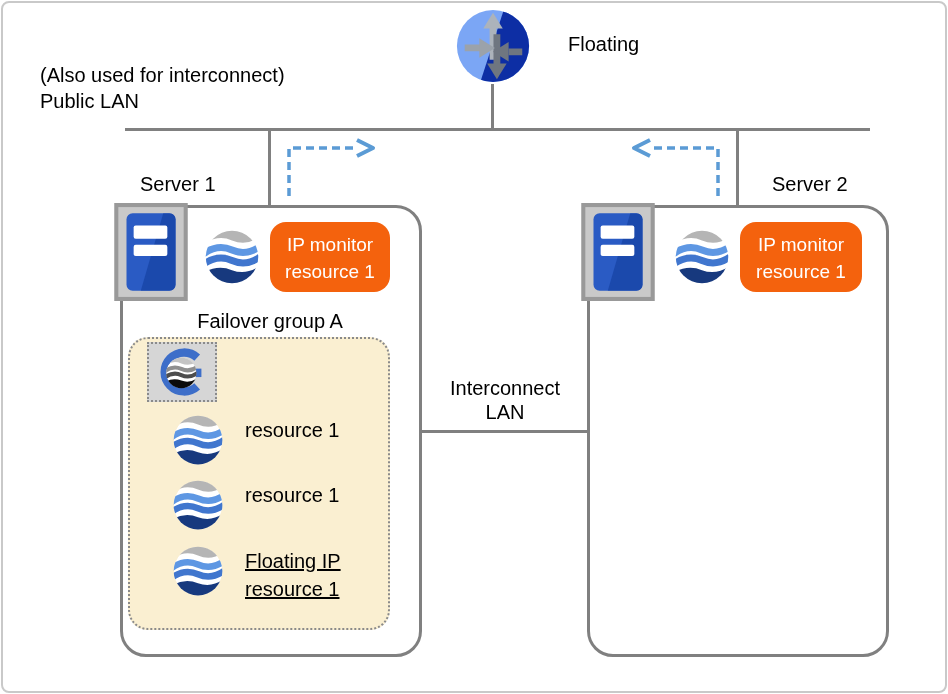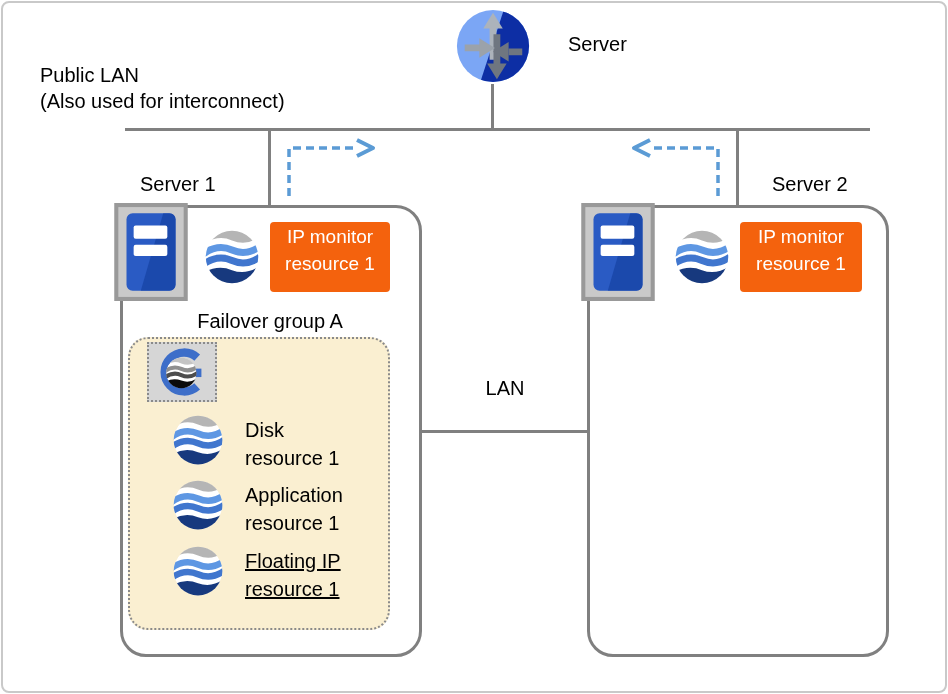--- a/index.html
+++ b/index.html
@@ -21,24 +21,24 @@
   .lbl { font-size: 20px; line-height: 26px; white-space: nowrap; }
   .gray-line { background: #808080; }
   .server-box {
     width: 302px; height: 452px;
     background: #ffffff;
     border: 3px solid #808080;
     border-radius: 26px;
   }
   .monitor-badge {
     background: #F4620D;
-    border-radius: 4px;
+    border-radius: 16px;
     color: #ffffff;
     text-align: center;
-    padding-top: 1px;
+    padding-top: 9px;
     font-size: 19px;
     line-height: 27px;
   }
   .failover-box {
     width: 262px; height: 293px;
     background: #FAEFD1;
     border: 2px dotted #8A8A8A;
     border-radius: 20px;
   }
   .g-icon-box {
@@ -96,22 +96,22 @@
       <rect x="19" y="41" width="33" height="11" rx="2" fill="#ffffff"></rect>
     </g>
   </defs>
 </svg>
 
 <div id="canvas">
 
   <div class="frame"></div>
 
   <div class="abs lbl" style="left:40px; top:62px;">
+    <div>(Also used for interconnect)</div>
     <div>Public LAN</div>
-    <div>(Also used for interconnect)</div>
   </div>
 
   <div class="abs gray-line" style="left:125px; top:128px; width:745px; height:3px;"></div>
 
   <div class="abs gray-line" style="left:491px; top:84px; width:3px; height:45px;"></div>
 
   <div class="abs gray-line" style="left:268px; top:131px; width:3px; height:75px;"></div>
 
   <div class="abs gray-line" style="left:736px; top:131px; width:3px; height:75px;"></div>
 
@@ -123,21 +123,21 @@
       <polygon points="40,6 30,22 50,22" fill="#ACB3BB"></polygon>
       <line x1="44" y1="28" x2="44" y2="60" stroke="#6F7680" stroke-width="7"></line>
       <polygon points="44,74 34,58 54,58" fill="#6F7680"></polygon>
       <line x1="11" y1="42" x2="27" y2="42" stroke="#9BA2AA" stroke-width="7"></line>
       <polygon points="42,42 26,32 26,52" fill="#9BA2AA"></polygon>
       <line x1="70" y1="46" x2="56" y2="46" stroke="#6F7680" stroke-width="7"></line>
       <polygon points="40,46 56,36 56,56" fill="#6F7680"></polygon>
     </g>
   </svg>
 
-  <div class="abs lbl" style="left:568px; top:31px;">Server</div>
+  <div class="abs lbl" style="left:568px; top:31px;">Floating</div>
 
   <svg class="abs" style="left:283px; top:138px;" width="96" height="62" viewBox="0 0 96 62">
     <polyline points="6,58 6,10 72,10" fill="none" stroke="#5B9BD5" stroke-width="3.5" stroke-dasharray="8 5"></polyline>
     <path d="M74,2 L90,10 L74,18" fill="none" stroke="#5B9BD5" stroke-width="4" stroke-linejoin="round"></path>
   </svg>
 
   <svg class="abs" style="left:628px; top:138px;" width="96" height="62" viewBox="0 0 96 62">
     <polyline points="90,58 90,10 24,10" fill="none" stroke="#5B9BD5" stroke-width="3.5" stroke-dasharray="8 5"></polyline>
     <path d="M22,2 L6,10 L22,18" fill="none" stroke="#5B9BD5" stroke-width="4" stroke-linejoin="round"></path>
   </svg>
@@ -145,20 +145,21 @@
   <div class="abs lbl" style="left:140px; top:171px;">Server 1</div>
   <div class="abs lbl" style="left:772px; top:171px;text-align:center;">Server 2</div>
 
   <div class="abs server-box" style="left:120px; top:205px;"></div>
 
   <div class="abs server-box" style="left:587px; top:205px;"></div>
 
   <div class="abs gray-line" style="left:422px; top:430px; width:165px; height:3px;"></div>
 
   <div class="abs center" style="left:424px; top:376px; width:162px; font-size:20px; line-height:24px;">
+    <div>Interconnect</div>
     <div>LAN</div>
   </div>
 
   <svg class="abs" style="left:114px; top:203px;" width="74" height="98" viewBox="0 0 72 96">
       <use href="#g-server-tower"></use>
     </svg>
 
   <svg class="abs" style="left:581px; top:203px;" width="74" height="98" viewBox="0 0 72 96">
       <use href="#g-server-tower"></use>
     </svg>
@@ -190,29 +191,27 @@
       <g transform="translate(12,14) scale(0.6)">
           <use href="#g-sphere-mono"></use>
         </g>
     </svg>
   </div>
 
   <svg class="abs" style="left:172px; top:414px;" width="52" height="52" viewBox="0 0 64 64">
       <use href="#g-sphere-color"></use>
     </svg>
   <div class="abs res-text" style="left:245px; top:416px;">
-    <div>Disk</div>
     <div>resource 1</div>
   </div>
 
   <svg class="abs" style="left:172px; top:479px;" width="52" height="52" viewBox="0 0 64 64">
       <use href="#g-sphere-color"></use>
     </svg>
   <div class="abs res-text" style="left:245px; top:481px;">
-    <div>Application</div>
     <div>resource 1</div>
   </div>
 
   <svg class="abs" style="left:172px; top:545px;" width="52" height="52" viewBox="0 0 64 64">
       <use href="#g-sphere-color"></use>
     </svg>
   <div class="abs res-text" style="left:245px; top:547px;text-decoration:underline;">
     <div>Floating IP</div>
     <div>resource 1</div>
   </div>

